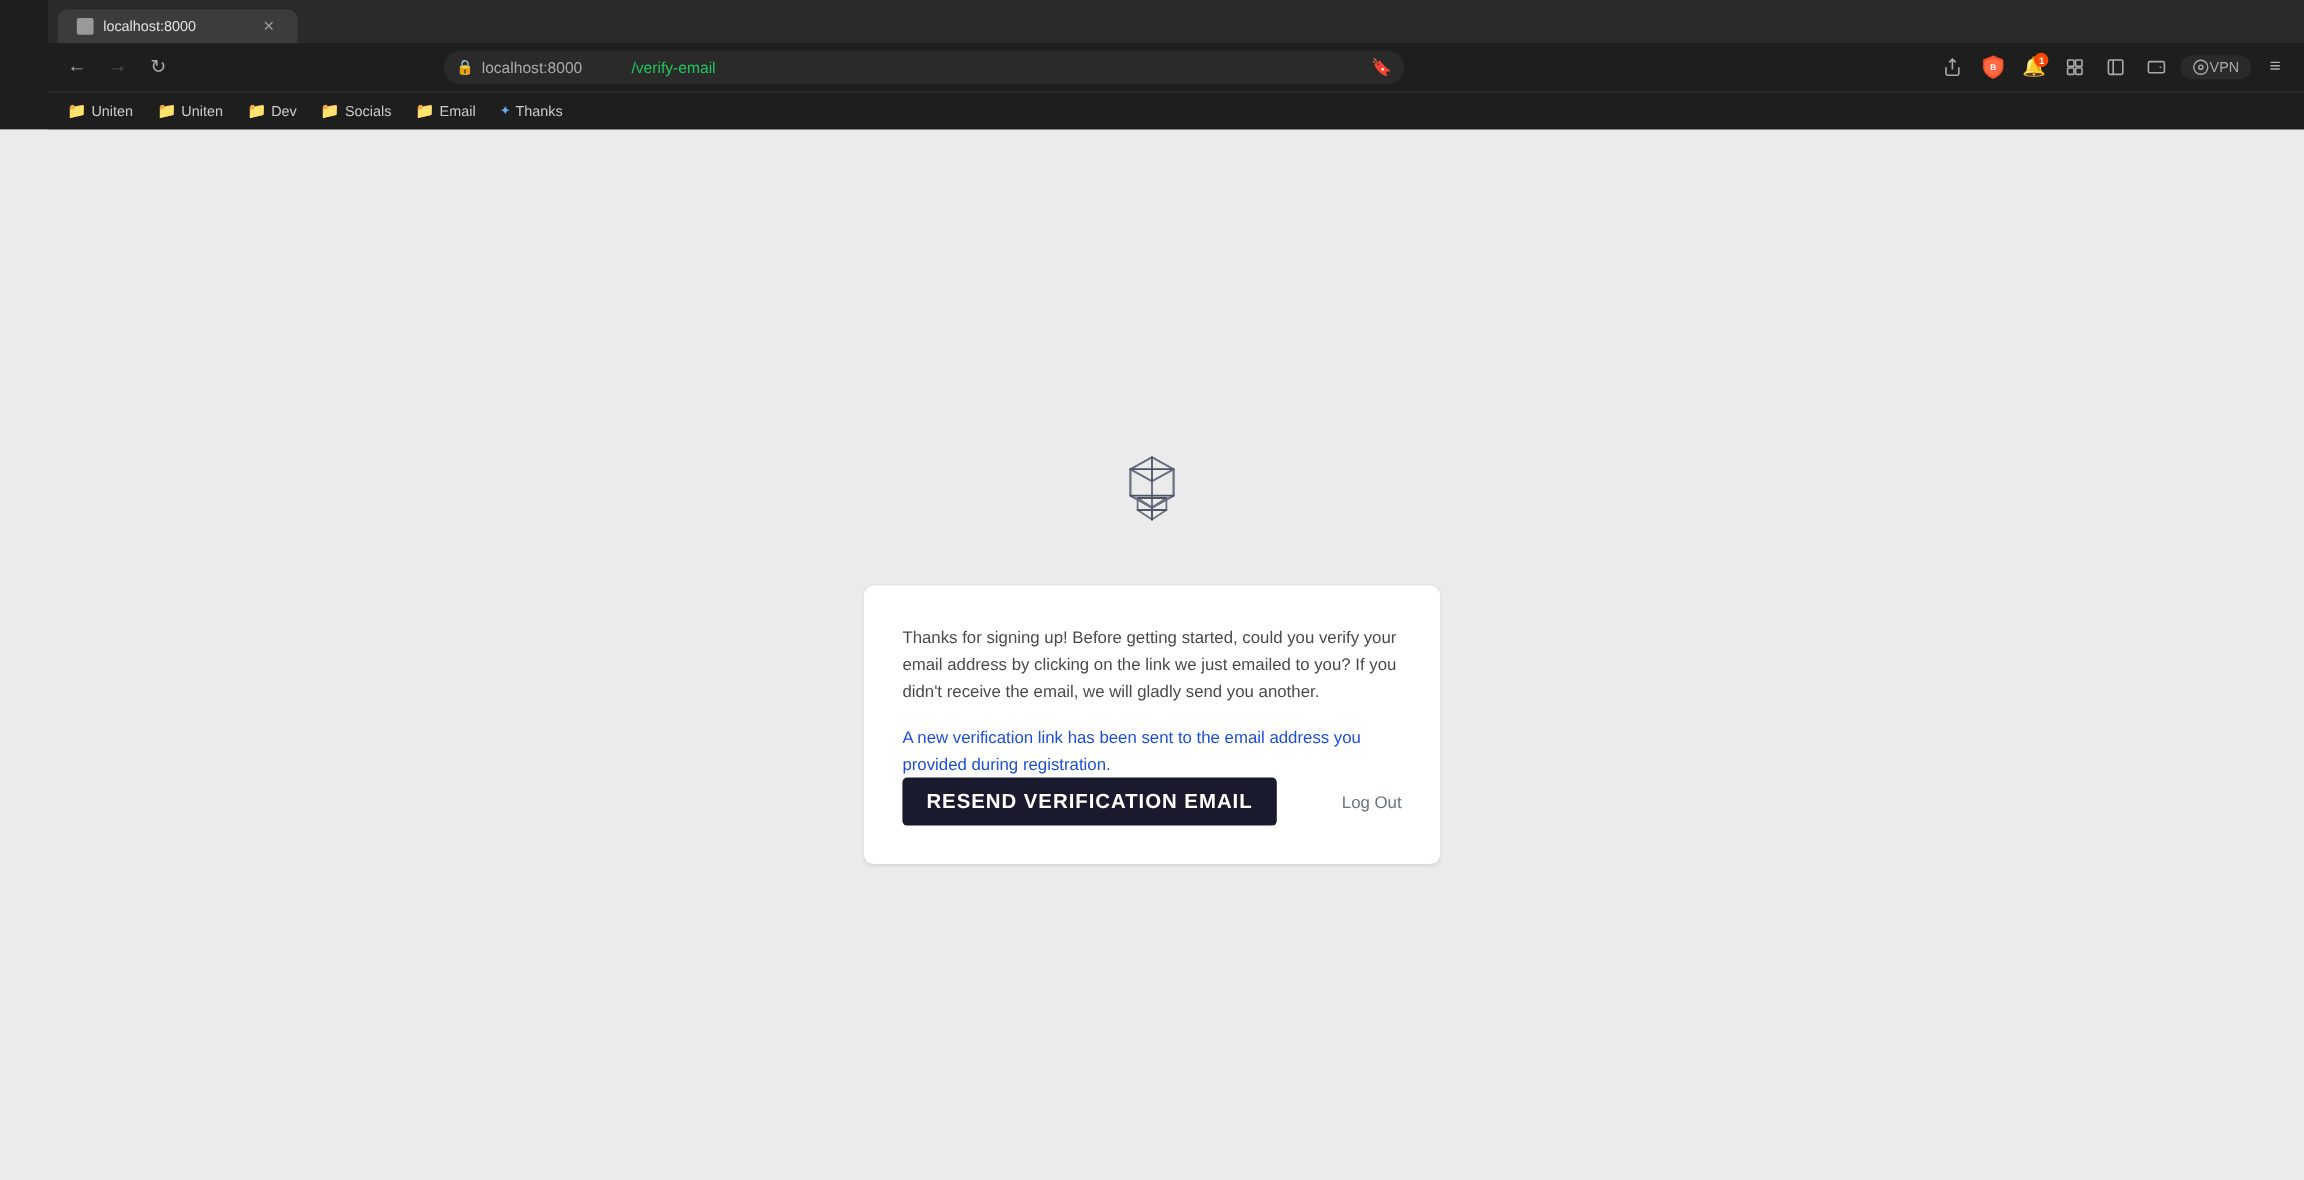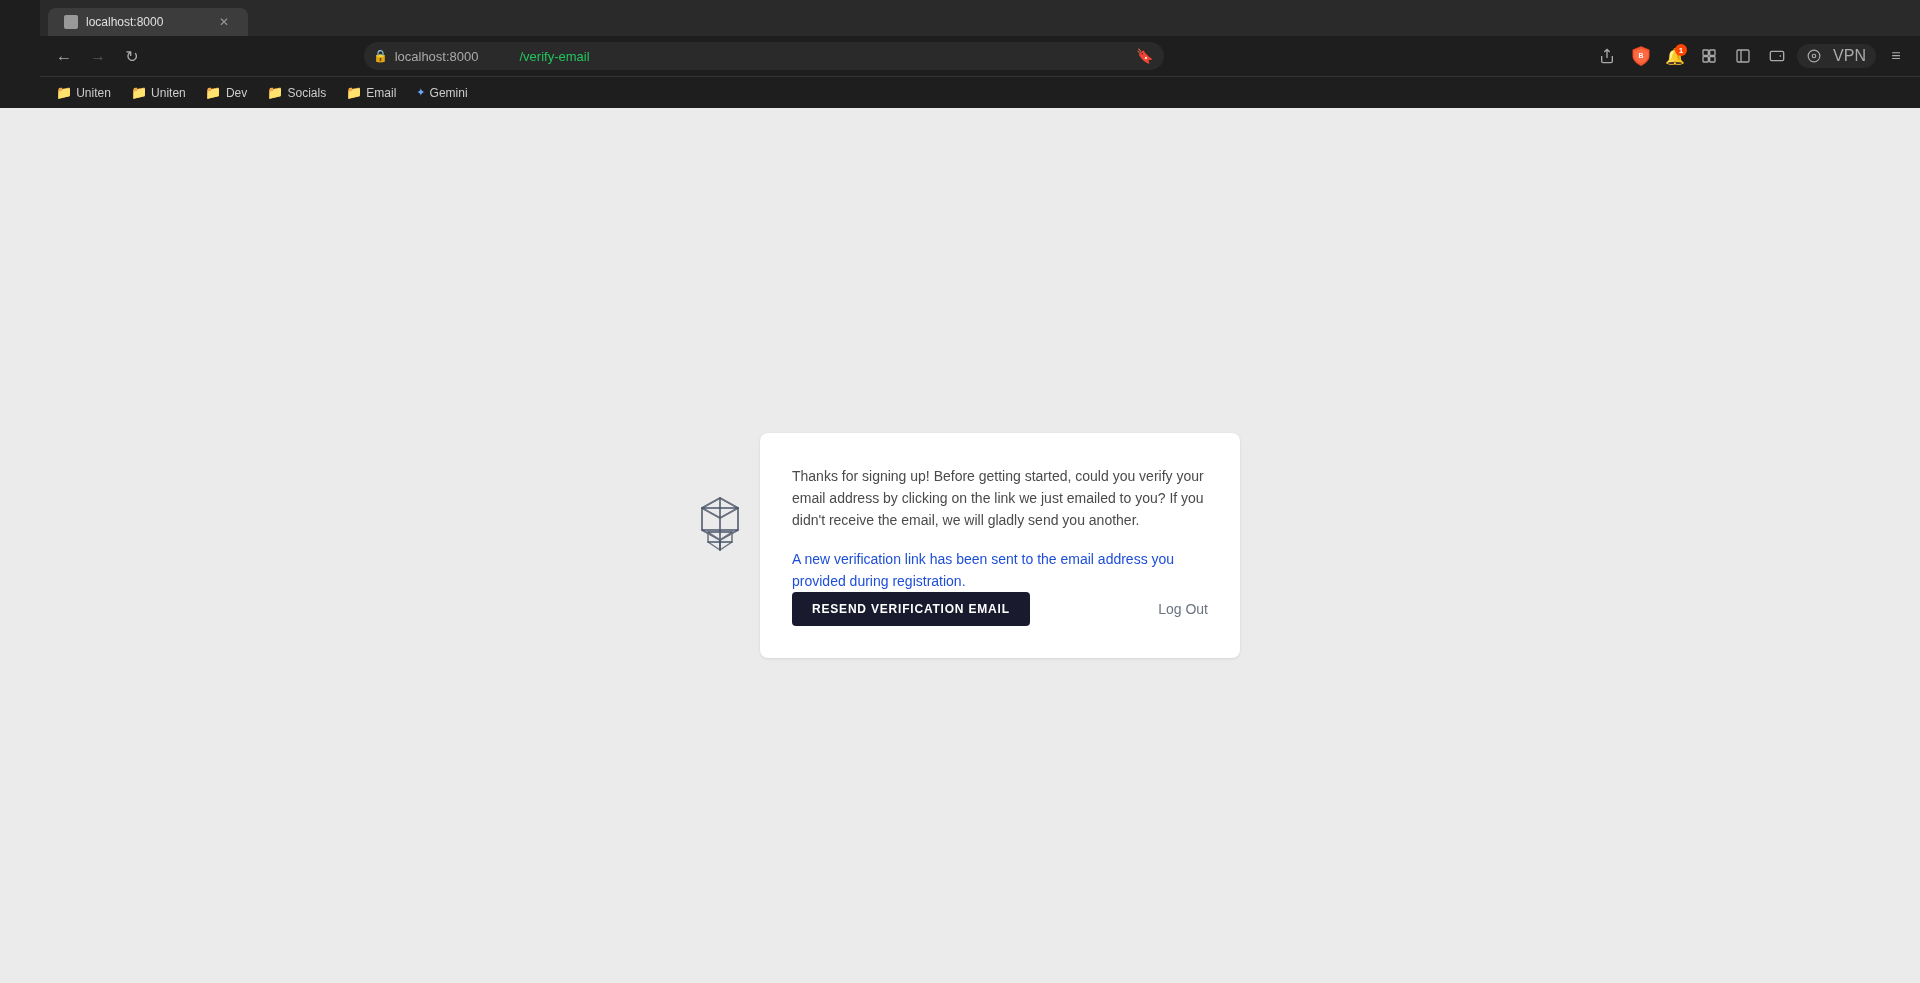--- a/index.html
+++ b/index.html
@@ -22,46 +22,46 @@
     .address-bar { flex: 1; height: 28px; background: #2a2a2a; border-radius: 14px; display: flex; align-items: center; padding: 0 10px; gap: 6px; max-width: 800px; margin: 0 auto; }
     .address-lock { color: #aaa; font-size: 12px; }
     .address-text { color: #e0e0e0; font-size: 13px; flex: 1; }
     .address-text .host { color: #aaa; }
     .address-text .path { color: #22c55e; margin-left: 41px; }
     .bookmark-btn { color: #aaa; font-size: 14px; }
     .nav-right { display: flex; align-items: center; gap: 6px; margin-left: auto; }
     .nav-icon-btn { width: 28px; height: 28px; display: flex; align-items: center; justify-content: center; border-radius: 4px; color: #aaa; cursor: pointer; font-size: 14px; position: relative; }
     .brave-icon { width: 22px; height: 22px; }
     .notification-badge { position: absolute; top: 2px; right: 2px; background: #ff4500; color: white; font-size: 8px; width: 12px; height: 12px; border-radius: 50%; display: flex; align-items: center; justify-content: center; font-weight: bold; }
-    .vpn-btn { background: #2a2a2a; border-radius: 14px; padding: 3px 10px; color: #aaa; font-size: 16px; display: flex; align-items: center; gap: 12px; cursor: pointer; }
+    .vpn-btn { background: #2a2a2a; border-radius: 14px; padding: 3px 10px; color: #aaa; font-size: 12px; display: flex; align-items: center; gap: 0; cursor: pointer; }
     .menu-btn { color: #aaa; font-size: 16px; cursor: pointer; }
 
     
     .bookmarks-bar { height: 32px; background: #1e1e1e; display: flex; align-items: center; padding: 0 8px; gap: 4px; border-top: 1px solid #333; }
     .bookmark-item { display: flex; align-items: center; gap: 4px; padding: 2px 8px; border-radius: 4px; cursor: pointer; color: #ccc; font-size: 12px; }
     .bookmark-folder-icon { font-size: 13px; }
     .bookmark-gemini-icon { color: #6fa8f5; font-size: 11px; }
 
     
-    .page-content { background: #ebebeb; min-height: calc(983px - 108px); display: flex; flex-direction: row; align-items: center; justify-content: center; padding: 40px 20px; }
+    .page-content { background: #ebebeb; min-height: calc(983px - 108px); display: flex; flex-direction: column; align-items: center; justify-content: center; padding: 40px 20px; }
 
     
     .laravel-logo { margin-bottom: 32px; }
     .laravel-logo svg { width: 80px; height: 80px; }
 
     
     .verify-card { background: white; border-radius: 8px; padding: 32px; max-width: 480px; width: 100%; box-shadow: 0 1px 3px rgba(0,0,0,0.1); }
 
     .verify-message { color: #4a4a4a; font-size: 14px; line-height: 1.6; margin-bottom: 16px; }
 
     .verify-success { color: #1d4ed8; font-size: 14px; line-height: 1.6; }
 
     .verify-actions { display: flex; align-items: center; justify-content: space-between; }
 
-    .resend-btn { background: #1a1a2e; color: white; border: none; padding: 10px 20px; border-radius: 4px; font-size: 12px; font-weight: 700; letter-spacing: 0.8px; cursor: pointer; text-transform: uppercase; }
+    .resend-btn { background: #1a1a2e; color: white; border: none; padding: 10px 20px; border-radius: 4px; font-size: 17px; font-weight: 700; letter-spacing: 0.8px; cursor: pointer; text-transform: uppercase; }
 
     .logout-link { color: #6b7280; font-size: 14px; cursor: pointer; }
   </style>
 </head>
 <body>
 
 <div class="browser-chrome">
 
   <div class="tab-bar">
     <div class="tab">
@@ -148,21 +148,21 @@
     <div class="bookmark-item">
       <span class="bookmark-folder-icon" style="color:#f5a623;">📁</span>
       <span>Socials</span>
     </div>
     <div class="bookmark-item">
       <span class="bookmark-folder-icon" style="color:#f5a623;">📁</span>
       <span>Email</span>
     </div>
     <div class="bookmark-item">
       <span class="bookmark-gemini-icon">✦</span>
-      <span>Gemini</span>
+      <span>Thanks</span>
     </div>
   </div>
 </div>
 
 <div class="page-content">
 
   <div class="laravel-logo">
     <svg width="80" height="80" viewBox="0 0 80 80" fill="none" xmlns="http://www.w3.org/2000/svg">
 
       <g stroke="#4a5568" stroke-width="1.5" fill="none" stroke-linejoin="round" stroke-linecap="round">

